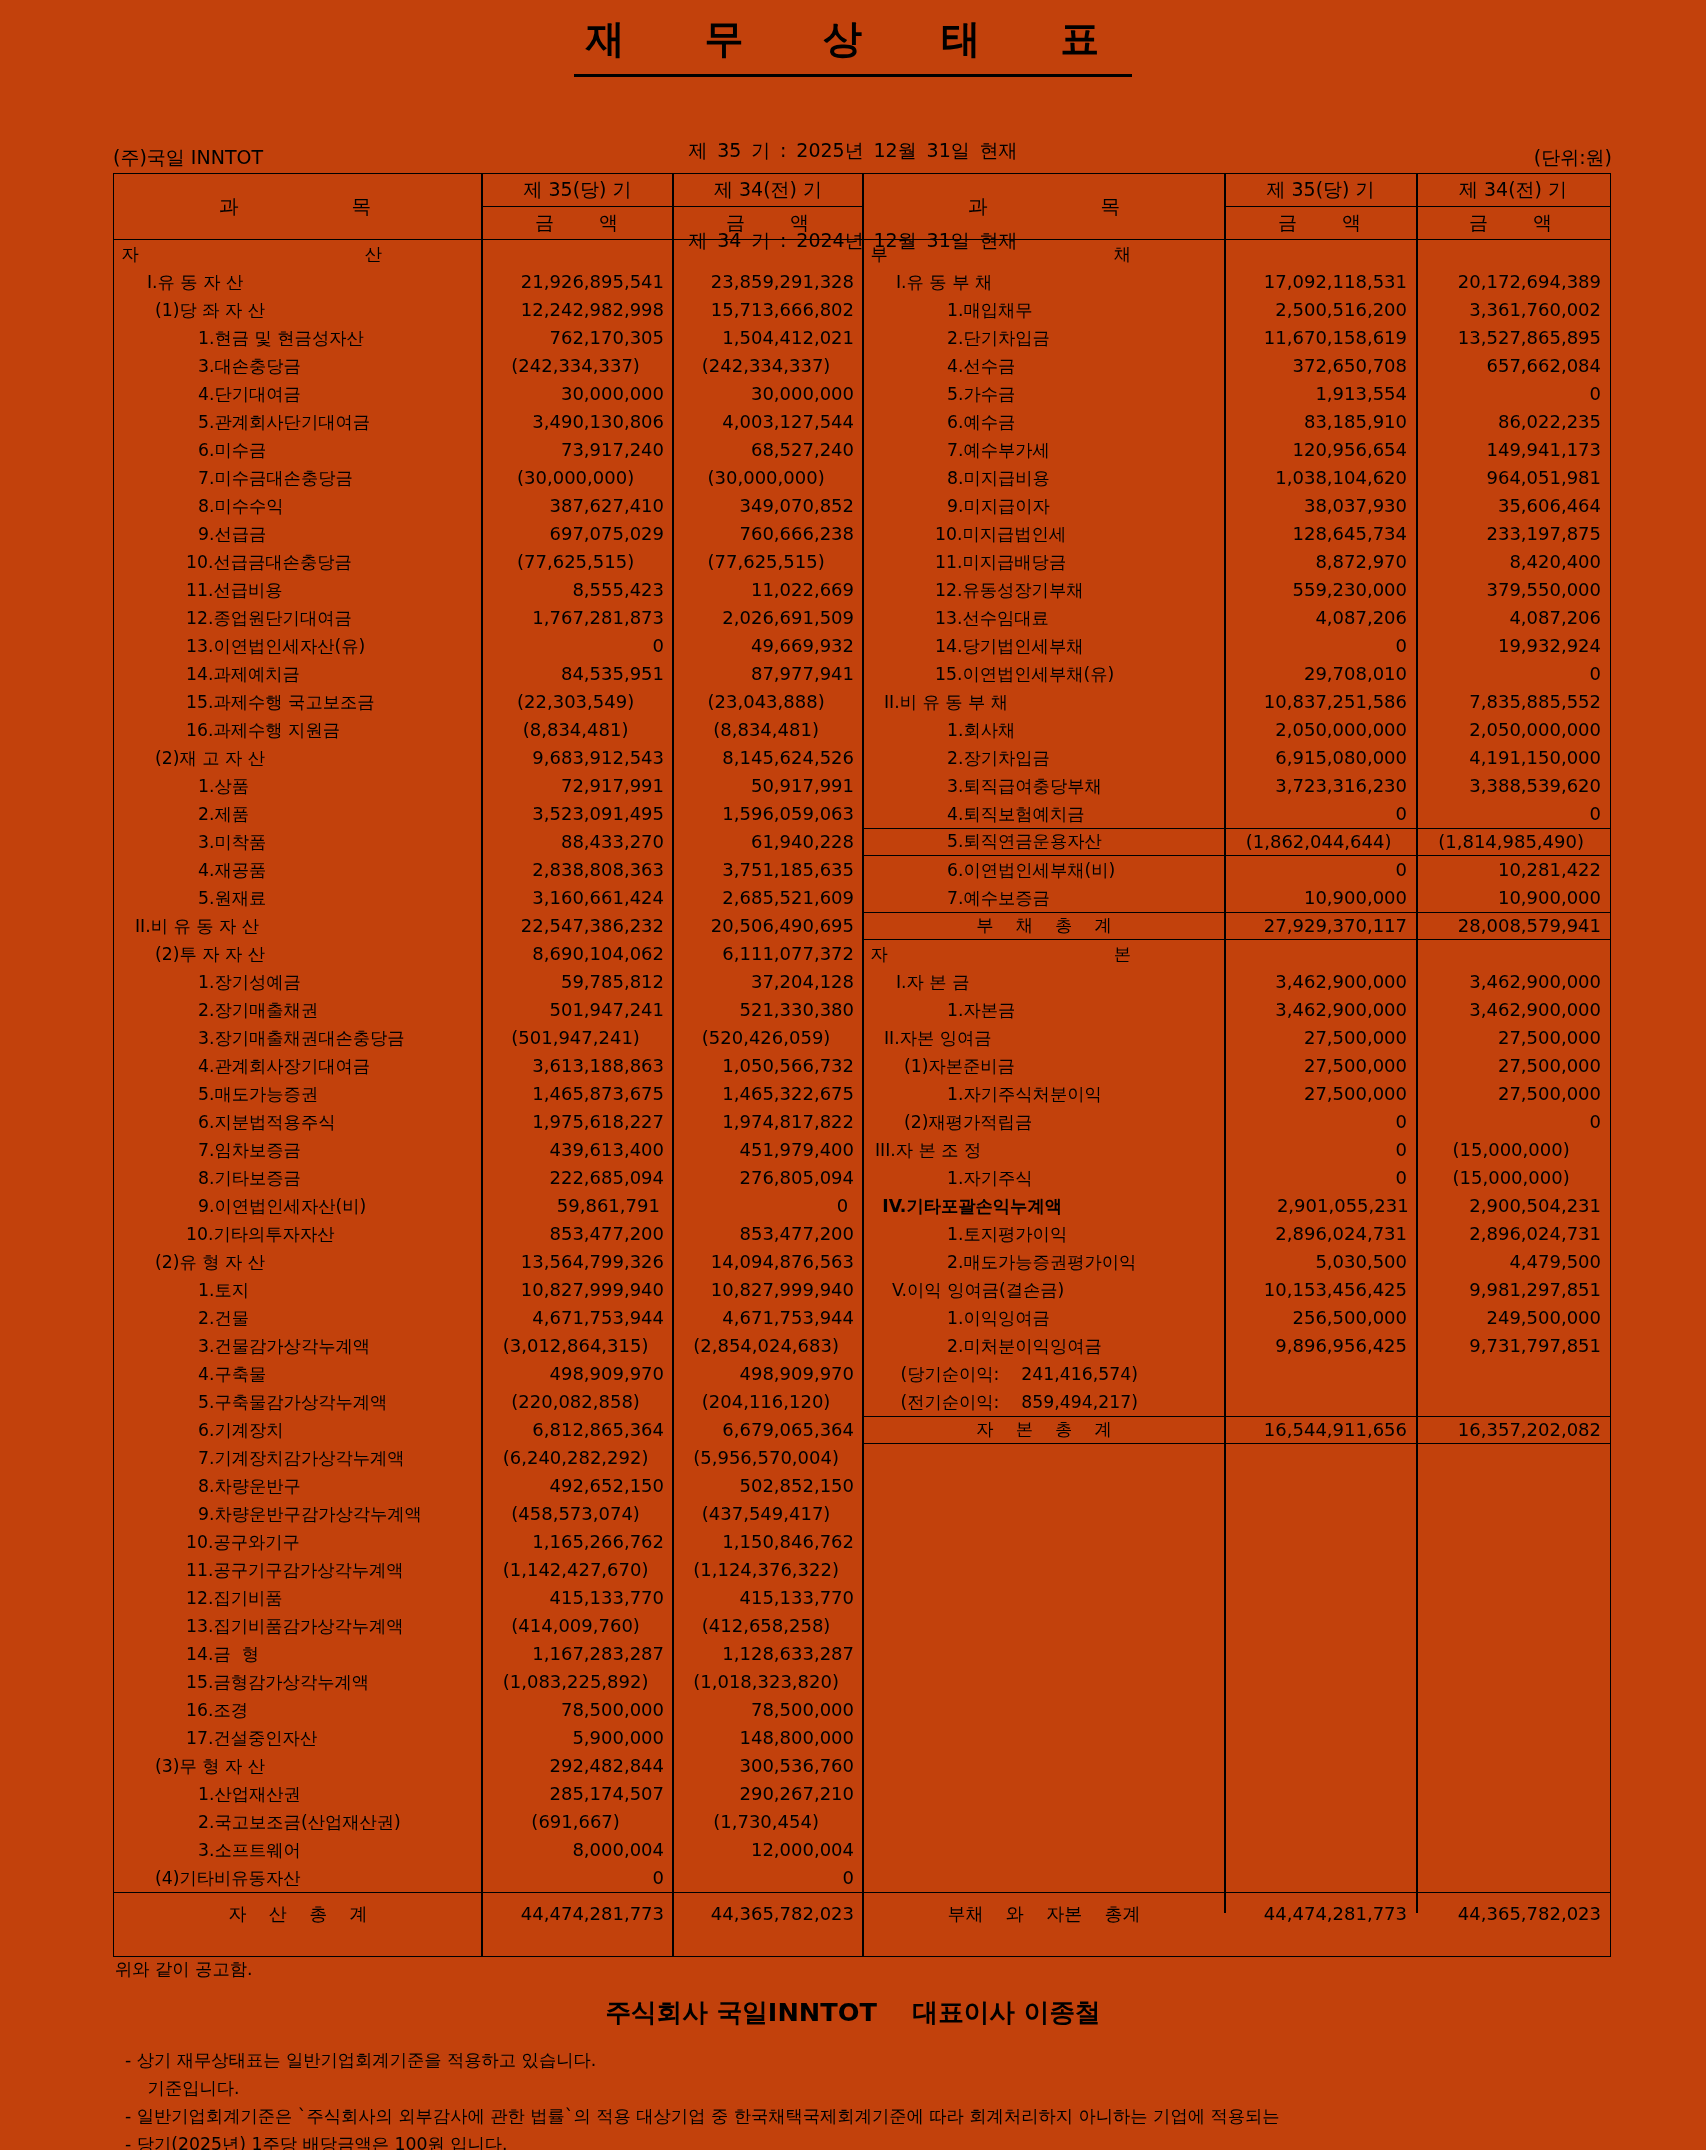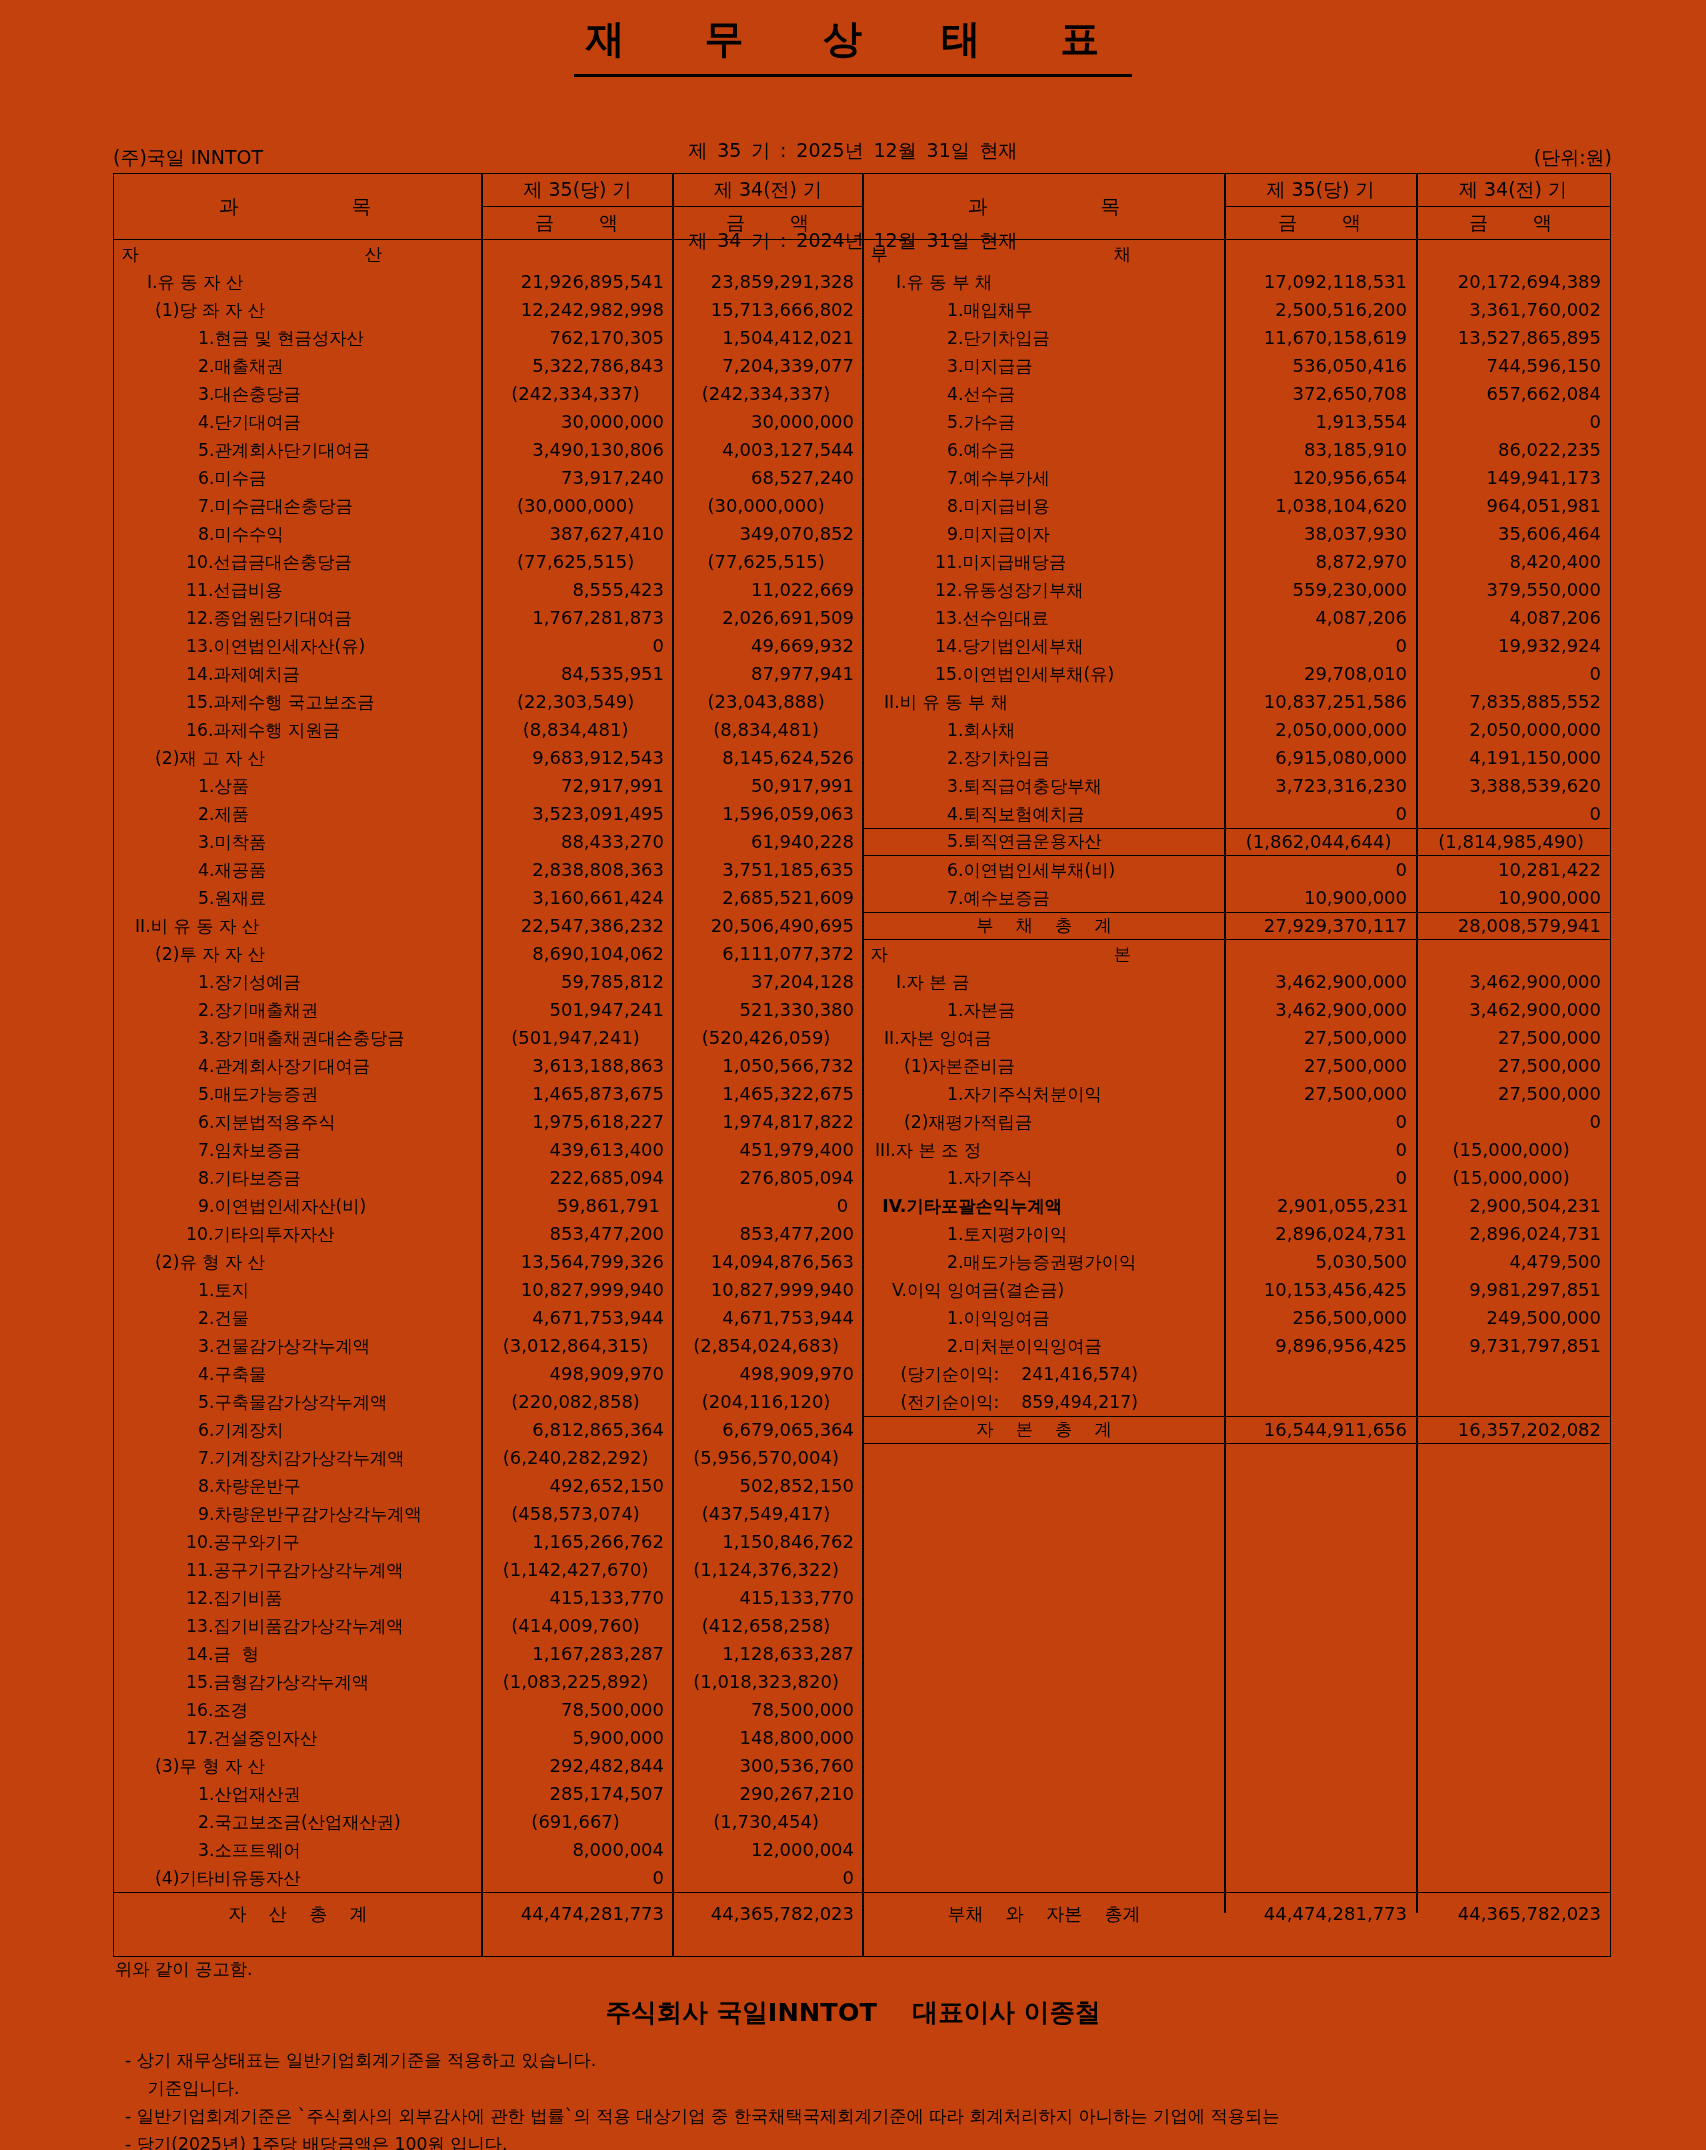--- a/index.html
+++ b/index.html
@@ -112,28 +112,20 @@
         </div>
         <div class="row">
           <div class="cell a " style="width: 368px; padding-left: 84px;">1.현금 및 현금성자산</div>
           <div class="cell v" style="width: 191px;">762,170,305</div>
           <div class="cell v" style="width: 190px;">1,504,412,021</div>
           <div class="cell a " style="width: 362px; padding-left: 84px;">2.단기차입금</div>
           <div class="cell v" style="width: 191px;">11,670,158,619</div>
           <div class="cell v" style="width: 194px;">13,527,865,895</div>
         </div>
         <div class="row">
-          <div class="cell a " style="width: 368px; padding-left: 84px;">2.매출채권</div>
-          <div class="cell v" style="width: 191px;">5,322,786,843</div>
-          <div class="cell v" style="width: 190px;">7,204,339,077</div>
-          <div class="cell a " style="width: 362px; padding-left: 84px;">3.미지급금</div>
-          <div class="cell v" style="width: 191px;">536,050,416</div>
-          <div class="cell v" style="width: 194px;">744,596,150</div>
-        </div>
-        <div class="row">
           <div class="cell a " style="width: 368px; padding-left: 84px;">3.대손충당금</div>
           <div class="cell v neg" style="width: 191px;">(242,334,337)</div>
           <div class="cell v neg" style="width: 190px;">(242,334,337)</div>
           <div class="cell a " style="width: 362px; padding-left: 84px;">4.선수금</div>
           <div class="cell v" style="width: 191px;">372,650,708</div>
           <div class="cell v" style="width: 194px;">657,662,084</div>
         </div>
         <div class="row">
           <div class="cell a " style="width: 368px; padding-left: 84px;">4.단기대여금</div>
           <div class="cell v" style="width: 191px;">30,000,000</div>
@@ -166,20 +158,28 @@
           <div class="cell v" style="width: 191px;">1,038,104,620</div>
           <div class="cell v" style="width: 194px;">964,051,981</div>
         </div>
         <div class="row">
           <div class="cell a " style="width: 368px; padding-left: 84px;">8.미수수익</div>
           <div class="cell v" style="width: 191px;">387,627,410</div>
           <div class="cell v" style="width: 190px;">349,070,852</div>
           <div class="cell a " style="width: 362px; padding-left: 84px;">9.미지급이자</div>
           <div class="cell v" style="width: 191px;">38,037,930</div>
           <div class="cell v" style="width: 194px;">35,606,464</div>
+        </div>
+        <div class="row">
+          <div class="cell a " style="width: 368px; padding-left: 84px;">9.선급금</div>
+          <div class="cell v" style="width: 191px;">697,075,029</div>
+          <div class="cell v" style="width: 190px;">760,666,238</div>
+          <div class="cell a " style="width: 362px; padding-left: 72px;">10.미지급법인세</div>
+          <div class="cell v" style="width: 191px;">128,645,734</div>
+          <div class="cell v" style="width: 194px;">233,197,875</div>
         </div>
         <div class="row">
           <div class="cell a " style="width: 368px; padding-left: 72px;">10.선급금대손충당금</div>
           <div class="cell v neg" style="width: 191px;">(77,625,515)</div>
           <div class="cell v neg" style="width: 190px;">(77,625,515)</div>
           <div class="cell a " style="width: 362px; padding-left: 72px;">11.미지급배당금</div>
           <div class="cell v" style="width: 191px;">8,872,970</div>
           <div class="cell v" style="width: 194px;">8,420,400</div>
         </div>
         <div class="row">

